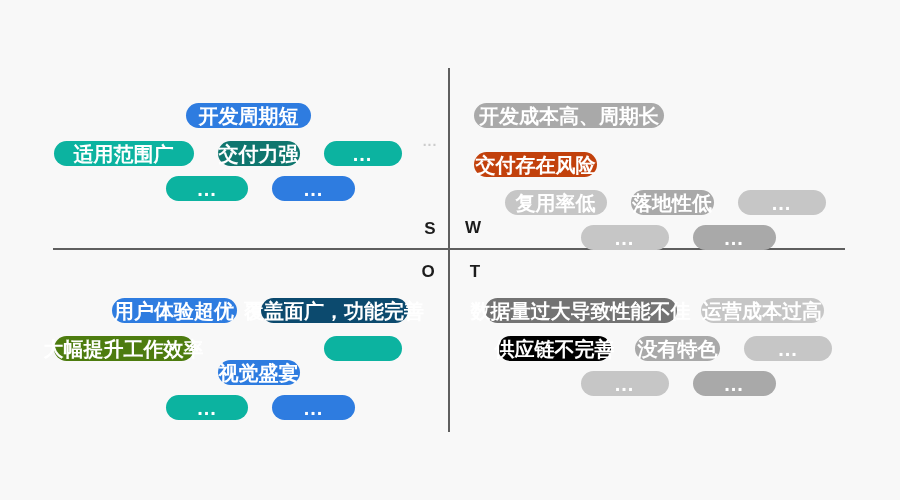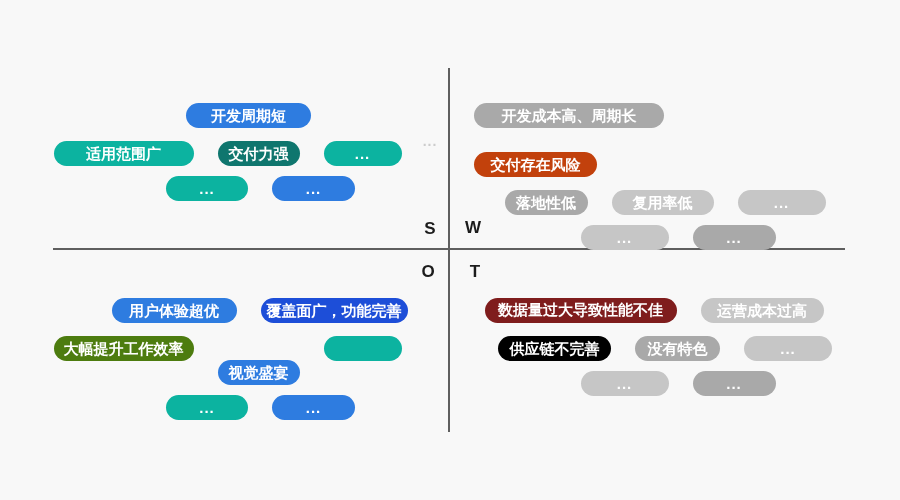--- a/index.html
+++ b/index.html
@@ -48,21 +48,21 @@
 
   .pill {
     box-sizing: border-box;
     height: 25px;
     border-radius: 13px;
     display: flex;
     align-items: center;
     justify-content: center;
     color: #ffffff;
     font-weight: bold;
-    font-size: 15px;
+    font-size: 20px;
     line-height: 1;
     flex: 0 0 auto;
     white-space: nowrap;
   }
   .pill.dots { letter-spacing: 1px; }
 
   .stray {
     position: absolute;
     left: 417px; top: 133px;
     width: 26px;
@@ -97,47 +97,47 @@
         <div class="pill dots" style="width: 82px; background: rgb(12, 179, 160);">...</div>
         <div class="pill dots" style="width: 83px; background: rgb(46, 124, 224);">...</div>
       </div>
     </div>
   <div class="quadrant q-weaknesses">
       <div class="prow prow-1">
         <div class="pill" style="width: 190px; background: rgb(169, 169, 169);">开发成本高、周期长</div>
         <div class="pill" style="width: 123px; background: #c2410c;">交付存在风险</div>
       </div>
       <div class="prow prow-2">
+        <div class="pill" style="width: 102px; background: rgb(198, 198, 198);">复用率低</div>
         <div class="pill" style="width: 83px; background: rgb(169, 169, 169);">落地性低</div>
-        <div class="pill" style="width: 102px; background: rgb(198, 198, 198);">复用率低</div>
         <div class="pill dots" style="width: 88px; background: rgb(198, 198, 198);">...</div>
       </div>
       <div class="prow prow-3">
         <div class="pill dots" style="width: 88px; background: rgb(198, 198, 198);">...</div>
         <div class="pill dots" style="width: 83px; background: rgb(169, 169, 169);">...</div>
       </div>
     </div>
   <div class="quadrant q-opportunities">
       <div class="prow prow-1">
         <div class="pill" style="width: 125px; background: rgb(46, 124, 224);">用户体验超优</div>
-        <div class="pill" style="width: 147px; background: #1d4ed8;">覆盖面广，功能完善</div>
+        <div class="pill" style="width: 147px; background: #0c4a6e;">覆盖面广，功能完善</div>
       </div>
       <div class="prow prow-2">
         <div class="pill" style="width: 140px; background: #4d7c0f;">大幅提升工作效率</div>
         <div class="pill" style="width: 82px; background: rgb(46, 124, 224); margin-top: 24px;">视觉盛宴</div>
         <div class="pill" style="width: 78px; background: rgb(12, 179, 160);"></div>
       </div>
       <div class="prow prow-3">
         <div class="pill dots" style="width: 82px; background: rgb(12, 179, 160);">...</div>
         <div class="pill dots" style="width: 83px; background: rgb(46, 124, 224);">...</div>
       </div>
     </div>
   <div class="quadrant q-threats">
       <div class="prow prow-1">
-        <div class="pill" style="width: 192px; background: #7f1d1d; font-family: Liberation Serif, serif;">数据量过大导致性能不佳</div>
+        <div class="pill" style="width: 192px; background: #737373; font-family: Liberation Serif, serif;">数据量过大导致性能不佳</div>
         <div class="pill" style="width: 123px; background: rgb(198, 198, 198);">运营成本过高</div>
       </div>
       <div class="prow prow-2">
         <div class="pill" style="width: 113px; background: #000000;">供应链不完善</div>
         <div class="pill" style="width: 85px; background: rgb(169, 169, 169);">没有特色</div>
         <div class="pill dots" style="width: 88px; background: rgb(198, 198, 198);">...</div>
       </div>
       <div class="prow prow-3">
         <div class="pill dots" style="width: 88px; background: rgb(198, 198, 198);">...</div>
         <div class="pill dots" style="width: 83px; background: rgb(169, 169, 169);">...</div>

